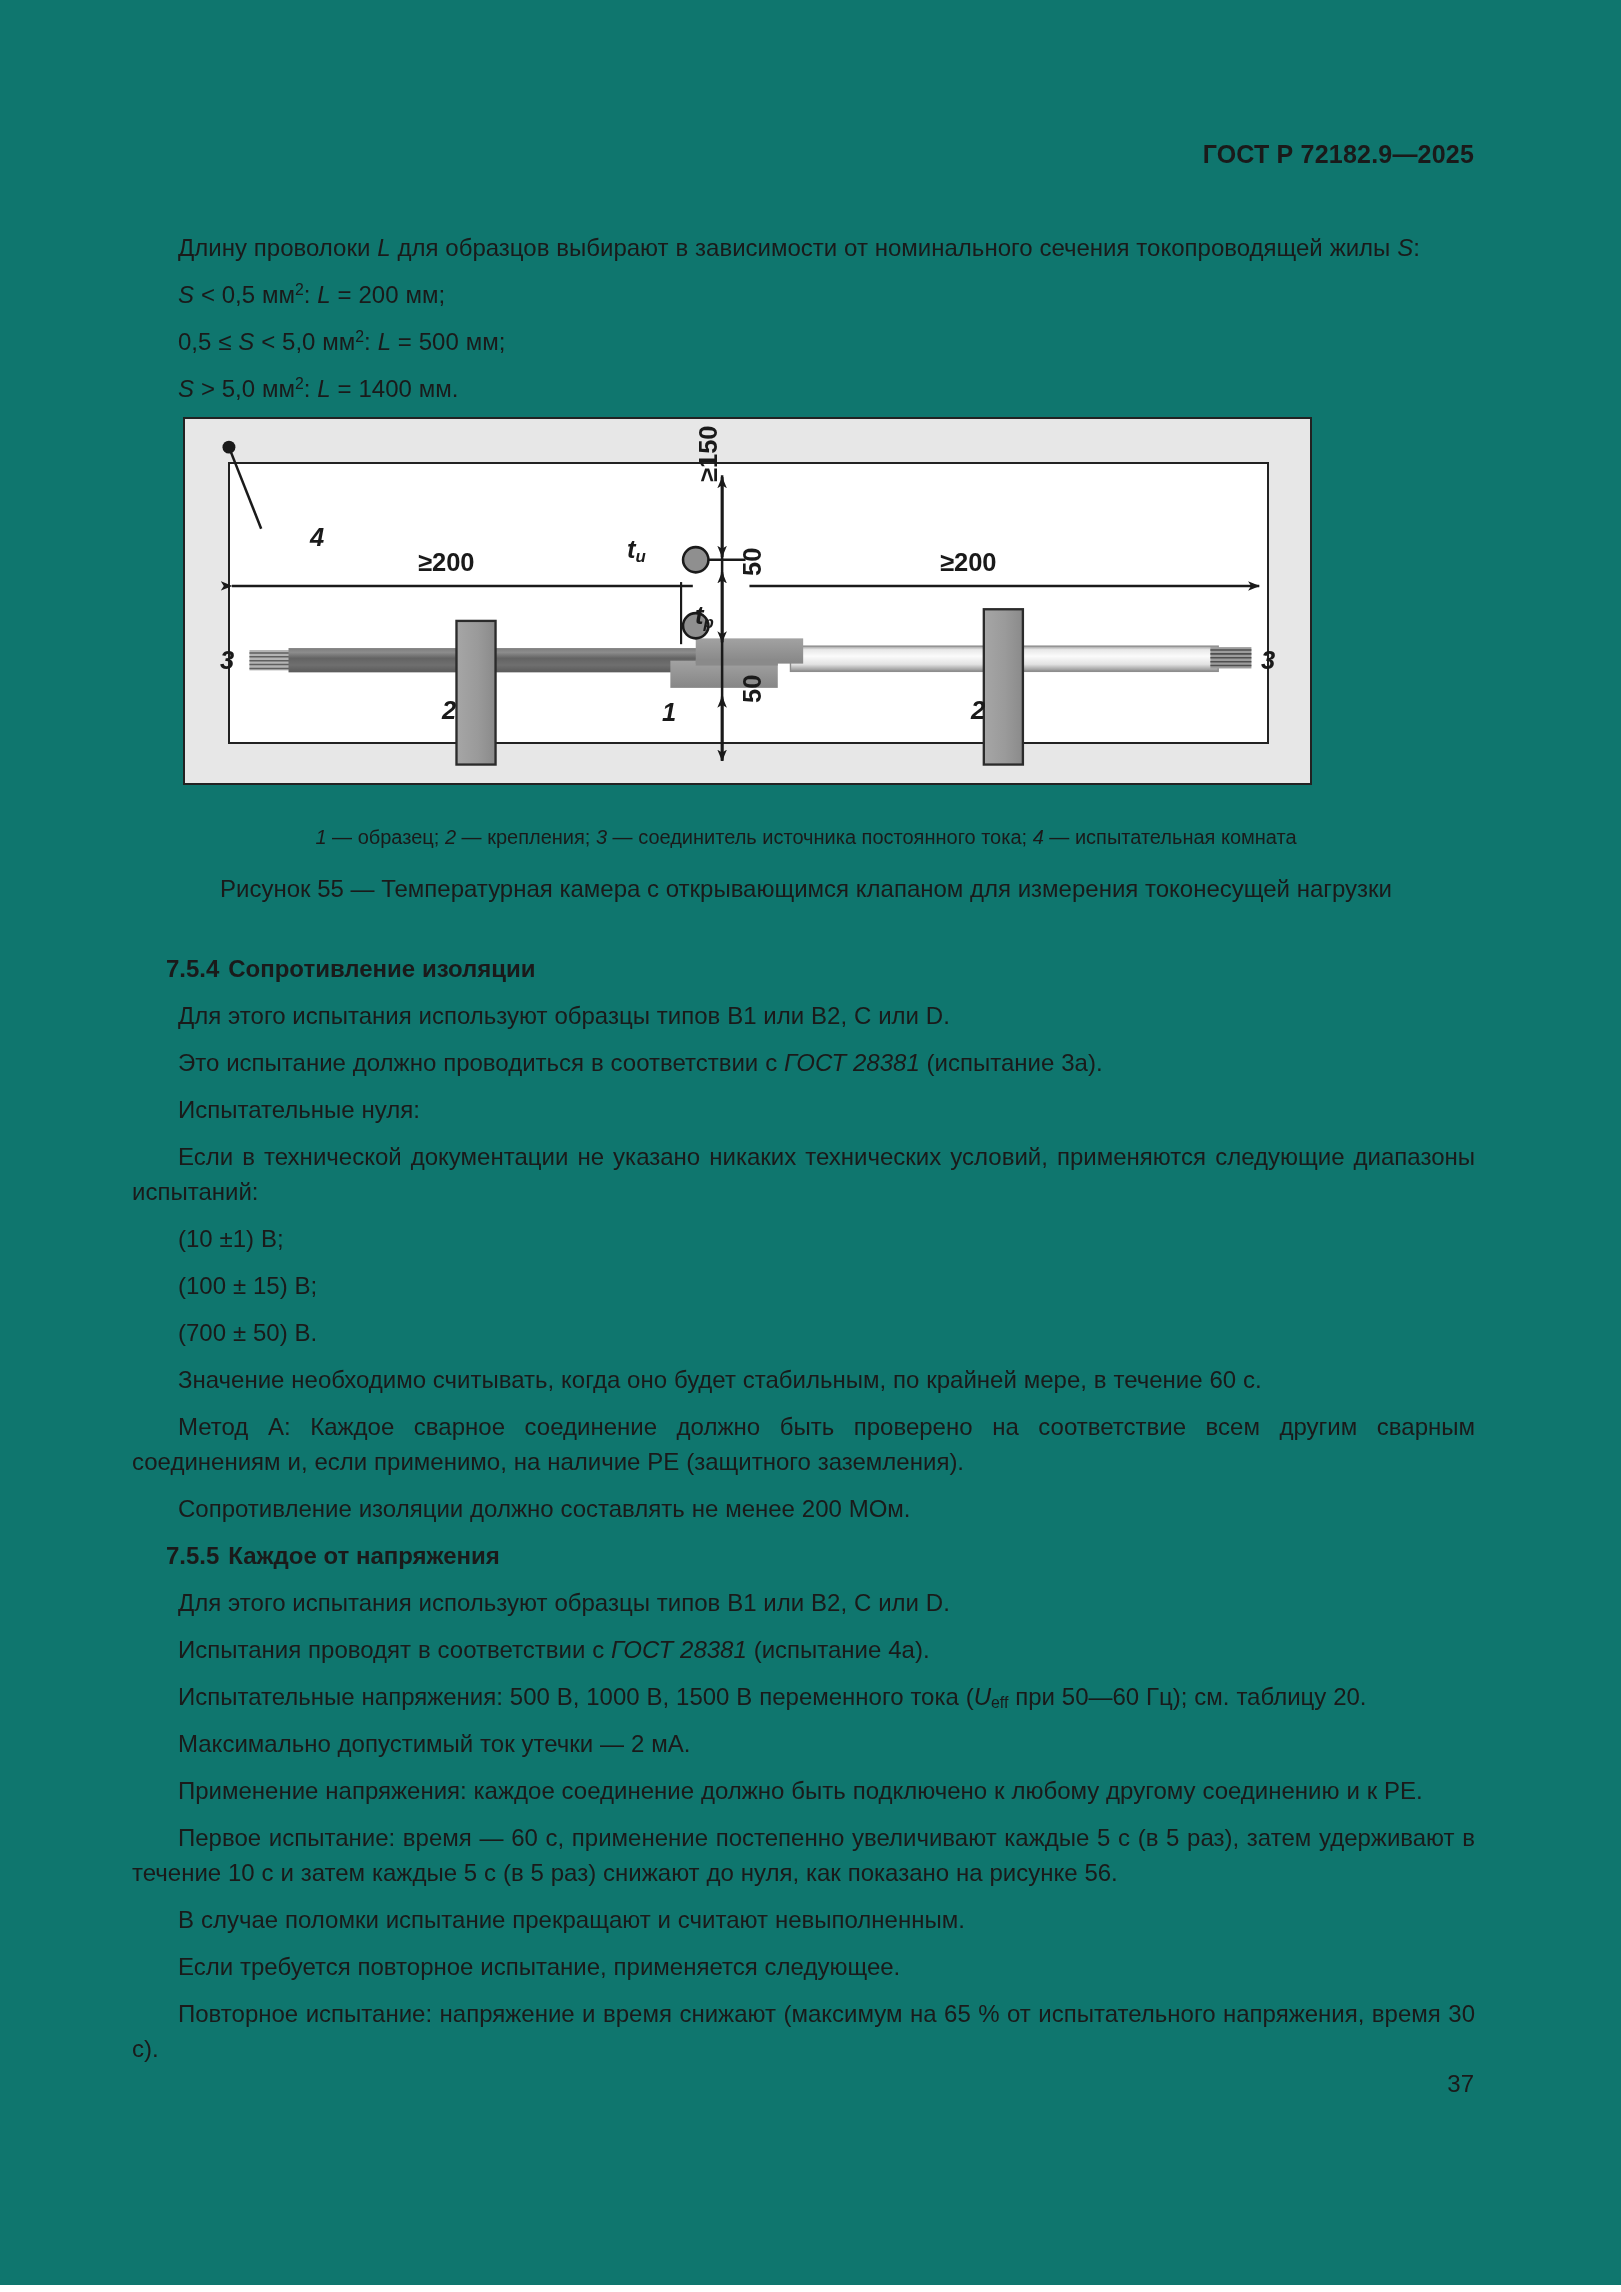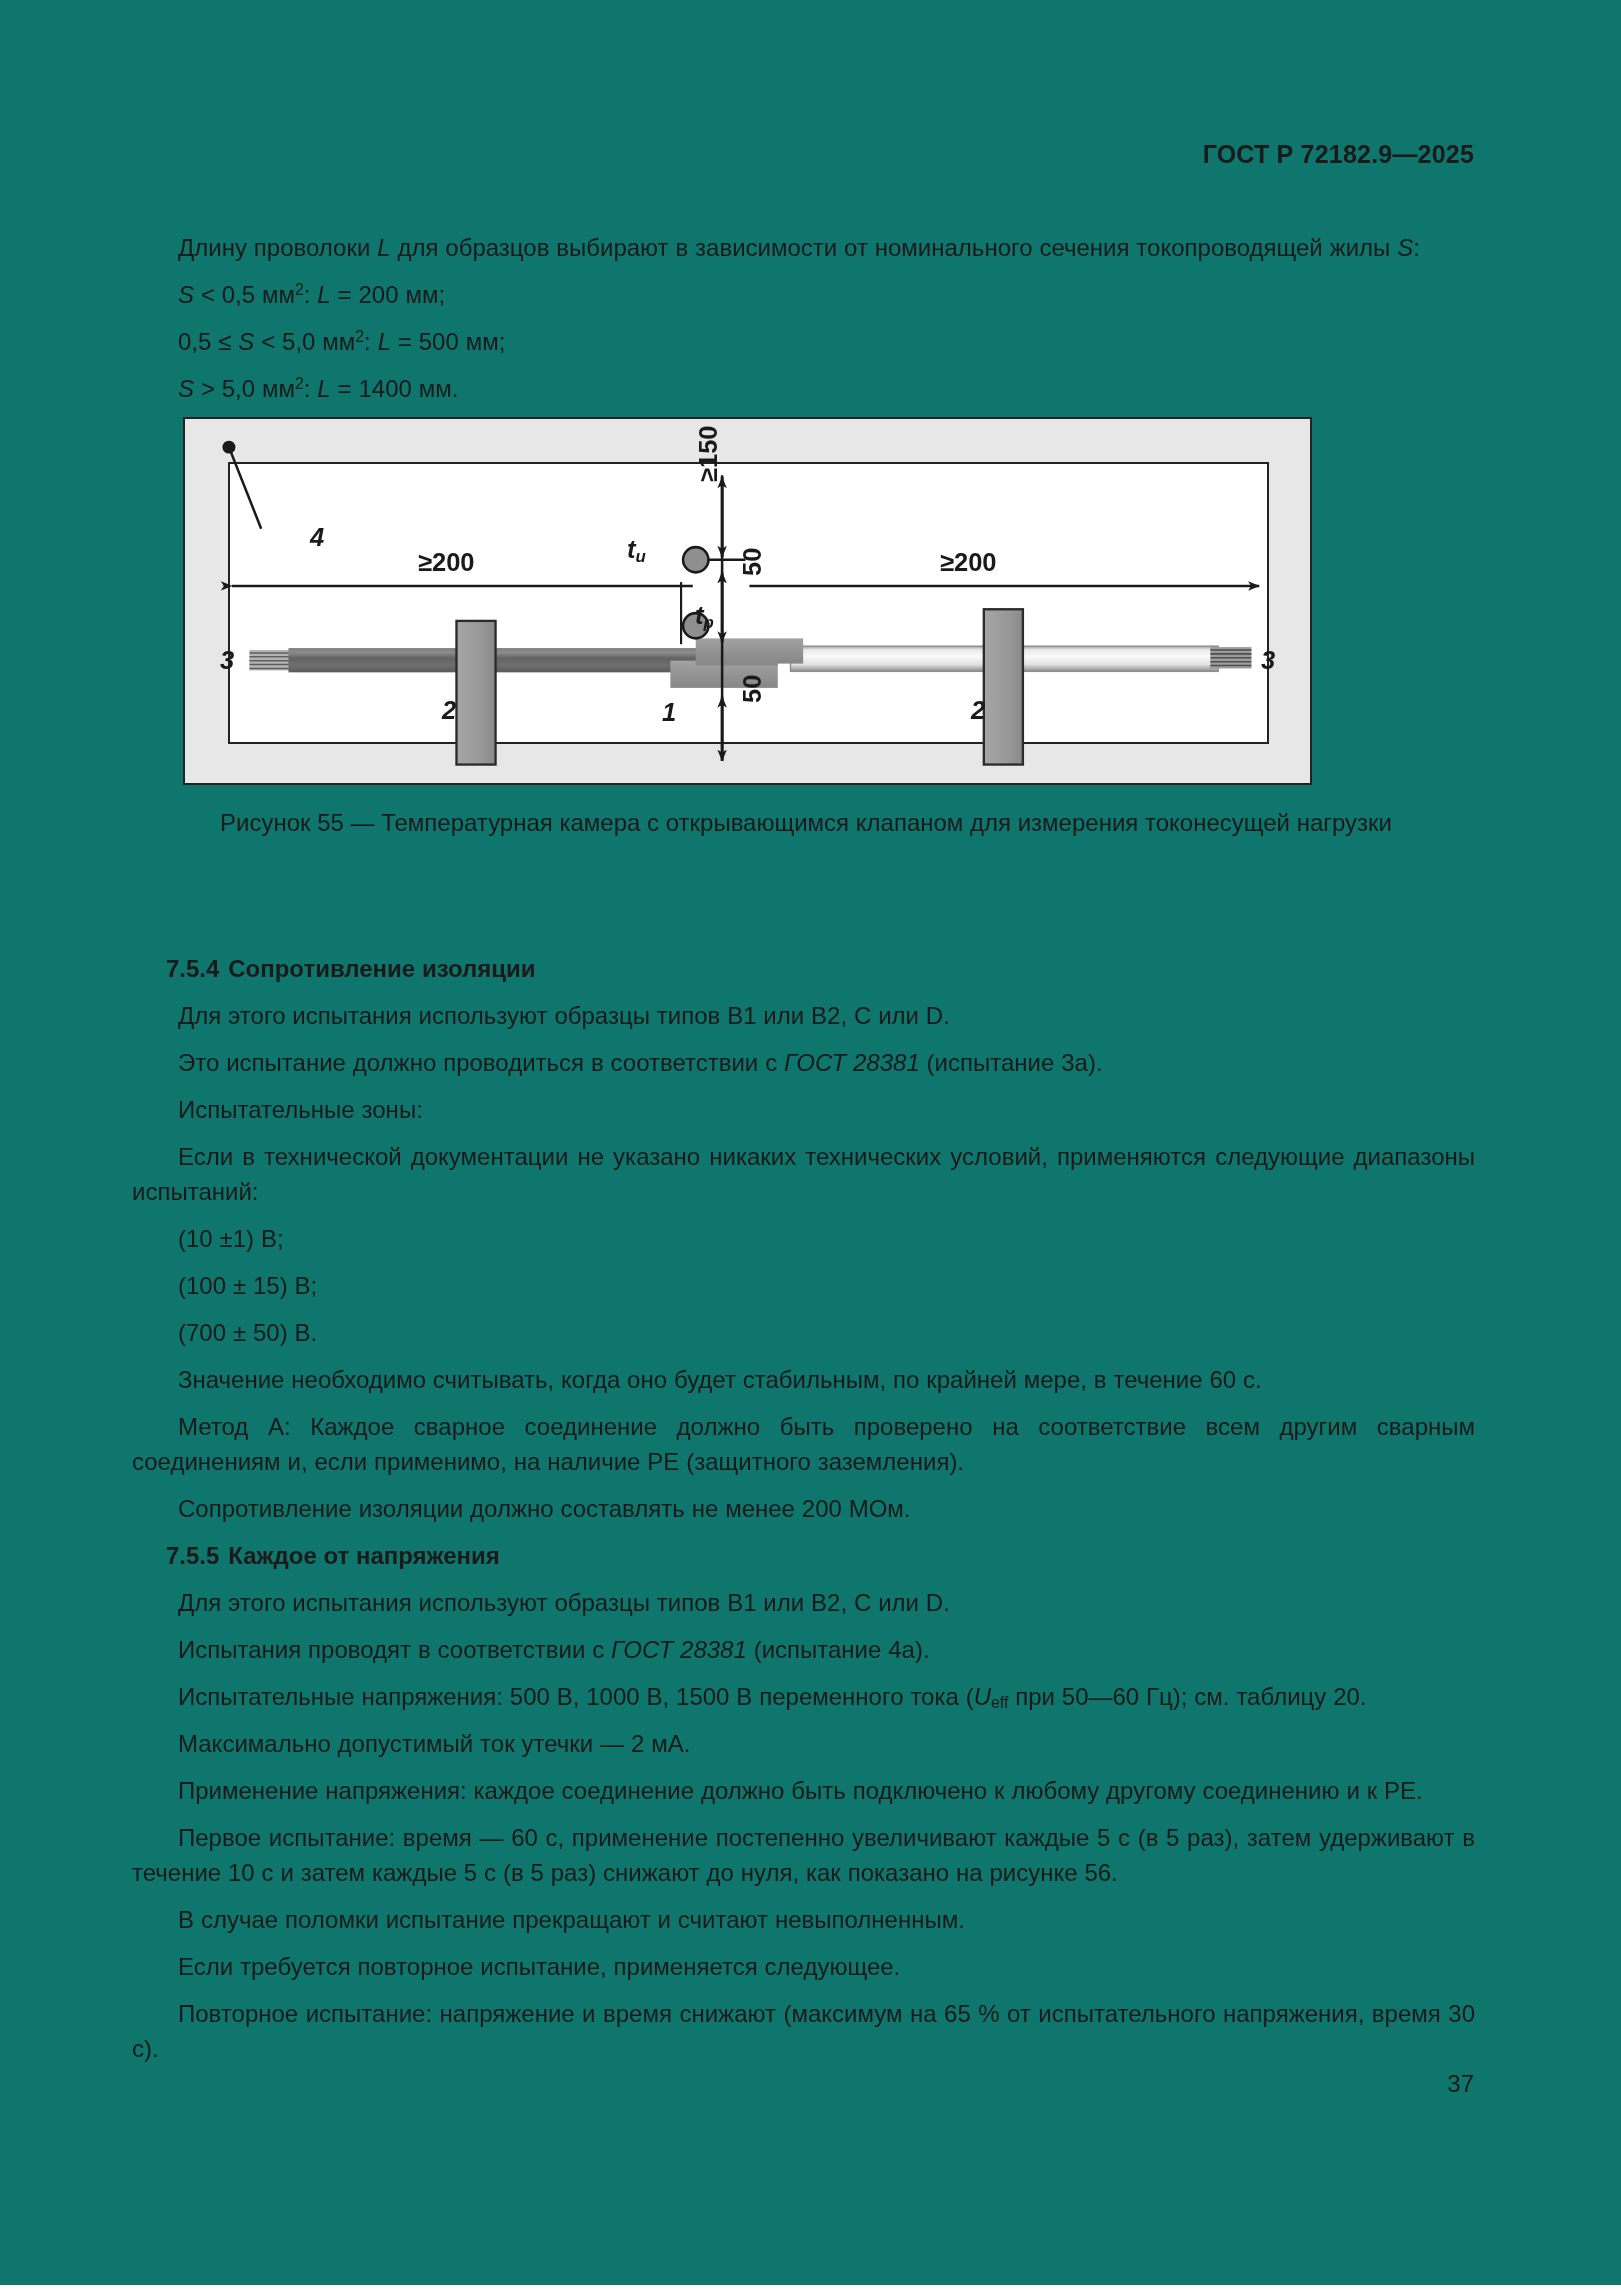--- a/index.html
+++ b/index.html
@@ -260,20 +260,23 @@
                   transform:rotate(-90deg);transform-origin:left top;">50</div>
 
       <div style="position:absolute;left:553px;top:284px;font-size:25.5px;font-weight:bold;
                   transform:rotate(-90deg);transform-origin:left top;">50</div>
 
       <div style="position:absolute;left:442px;top:116px;font-size:25.5px;font-weight:bold;font-style:italic;"><span>t</span><sub class="sub">u</sub></div>
 
       <div style="position:absolute;left:510px;top:182px;font-size:25.5px;font-weight:bold;font-style:italic;"><span>t</span><sub class="sub">p</sub></div>
     </div>
 
+    <div class="fig-legend">
+      <span class="it">1</span><span> — образец; </span><span class="it">2</span><span> — крепления; </span><span class="it">3</span><span> — соединитель источника постоянного тока; </span><span class="it">4</span><span> — испытательная комната</span>
+    </div>
 
     <div class="fig-caption">Рисунок 55 — Температурная камера с открывающимся клапаном для измерения токонесущей нагрузки</div>
   </div>
 
   <div class="content">
     <p class="para"><span>Длину проволоки </span><span class="it">L</span><span> для образцов выбирают в зависимости от номинального сечения токопроводящей жилы </span><span class="it">S</span><span>:</span></p>
 
     <p class="para hang"><span class="it">S</span><span> &lt; 0,5 мм</span><sup class="sup">2</sup><span>: </span><span class="it">L</span><span> = 200 мм;</span></p>
 
     <p class="para hang"><span>0,5 ≤ </span><span class="it">S</span><span> &lt; 5,0 мм</span><sup class="sup">2</sup><span>: </span><span class="it">L</span><span> = 500 мм;</span></p>
@@ -282,21 +285,21 @@
   </div>
 
   <div class="content" style="top:951px;">
 
     <h4 class="heading"><span class="num">7.5.4</span><span>Сопротивление изоляции</span></h4>
 
     <p class="para">Для этого испытания используют образцы типов В1 или В2, С или D.</p>
 
     <p class="para"><span>Это испытание должно проводиться в соответствии с </span><span class="it">ГОСТ 28381</span><span> (испытание 3а).</span></p>
 
-    <p class="para">Испытательные зоны:</p>
+    <p class="para">Испытательные нуля:</p>
 
     <p class="para">Если в технической документации не указано никаких технических условий, применяются следующие диапазоны испытаний:</p>
 
     <p class="para hang">(10 ±1) В;</p>
     <p class="para hang">(100 ± 15) В;</p>
     <p class="para hang">(700 ± 50) В.</p>
 
     <p class="para">Значение необходимо считывать, когда оно будет стабильным, по крайней мере, в течение 60 с.</p>
     <p class="para">Метод А: Каждое сварное соединение должно быть проверено на соответствие всем другим сварным соединениям и, если применимо, на наличие РЕ (защитного заземления).</p>
     <p class="para">Сопротивление изоляции должно составлять не менее 200 МОм.</p>

